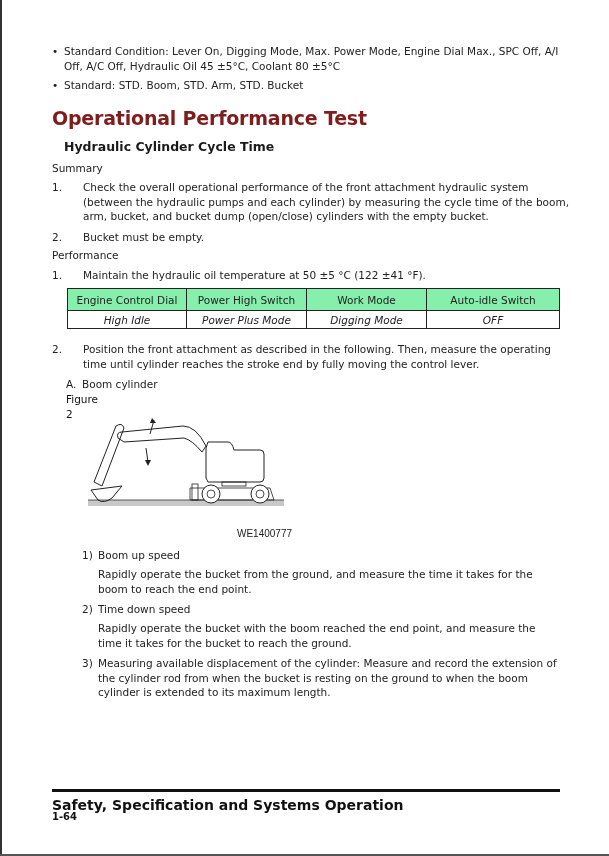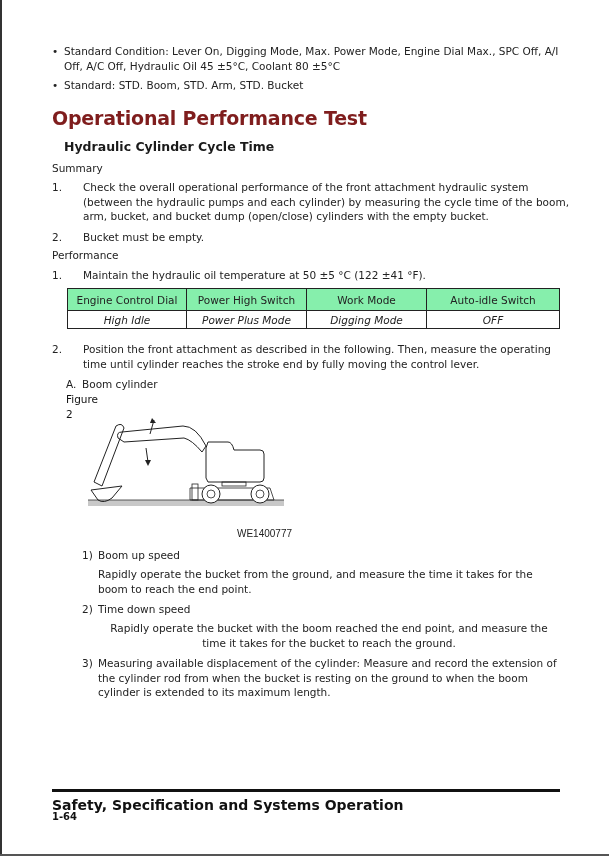--- a/index.html
+++ b/index.html
@@ -135,21 +135,21 @@
   <div class="step" style="top:548px;">
     <span class="n">1)</span>
     <span class="t">Boom up speed</span>
   </div>
   <div class="para" style="top:567px;">Rapidly operate the bucket from the ground, and measure the time it takes for the boom to reach the end point.</div>
 
   <div class="step" style="top:602px;">
     <span class="n">2)</span>
     <span class="t">Time down speed</span>
   </div>
-  <div class="para" style="top:621px;text-align:center;">Rapidly operate the bucket with the boom reached the end point, and measure the time it takes for the bucket to reach the ground.</div>
+  <div class="para" style="top:621px;">Rapidly operate the bucket with the boom reached the end point, and measure the time it takes for the bucket to reach the ground.</div>
 
   <div class="step" style="top:656px;">
     <span class="n">3)</span>
     <span class="t">Measuring available displacement of the cylinder: Measure and record the extension of the cylinder rod from when the bucket is resting on the ground to when the boom cylinder is extended to its maximum length.</span>
   </div>
 
   <div class="footer-rule"></div>
   <div class="footer-title">Safety, Specification and Systems Operation</div>
   <div class="footer-page">1-64</div>
 </div>

